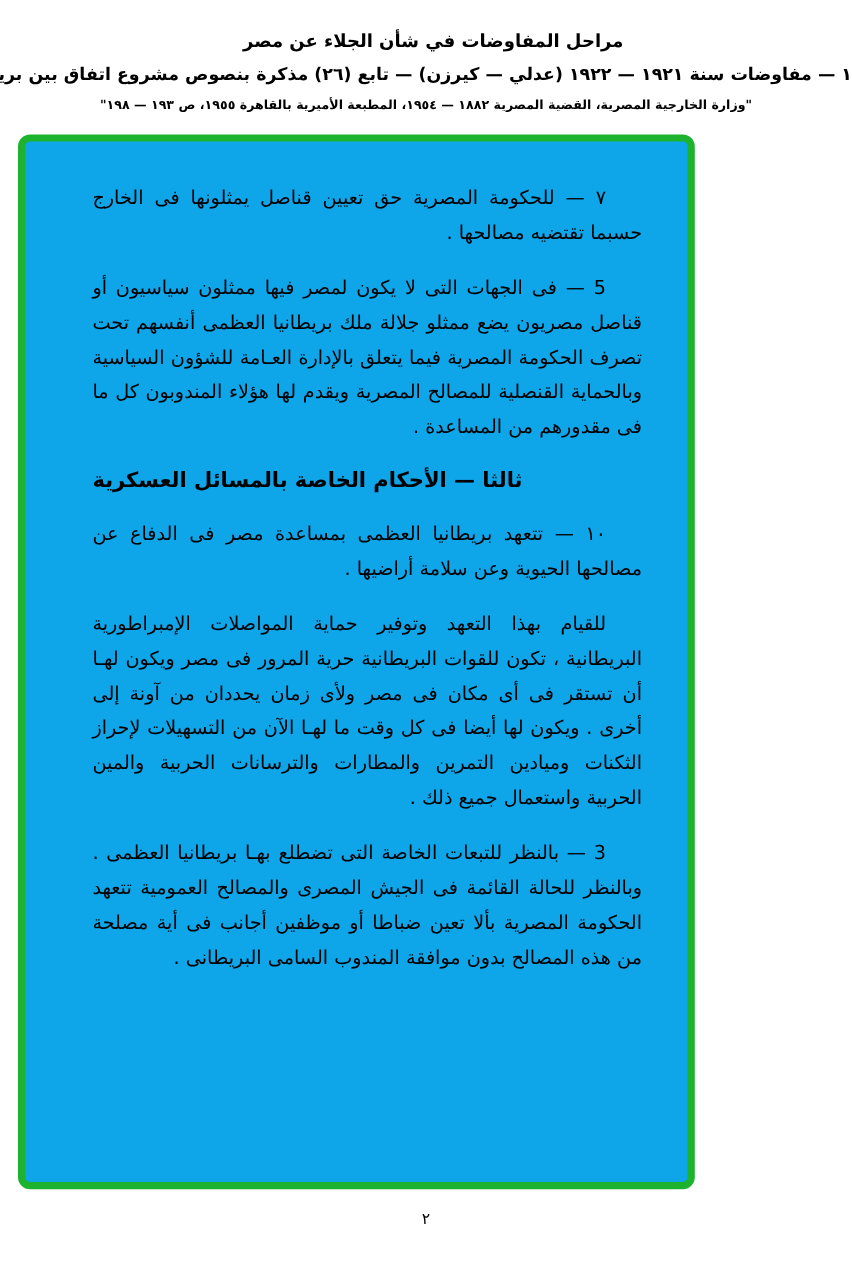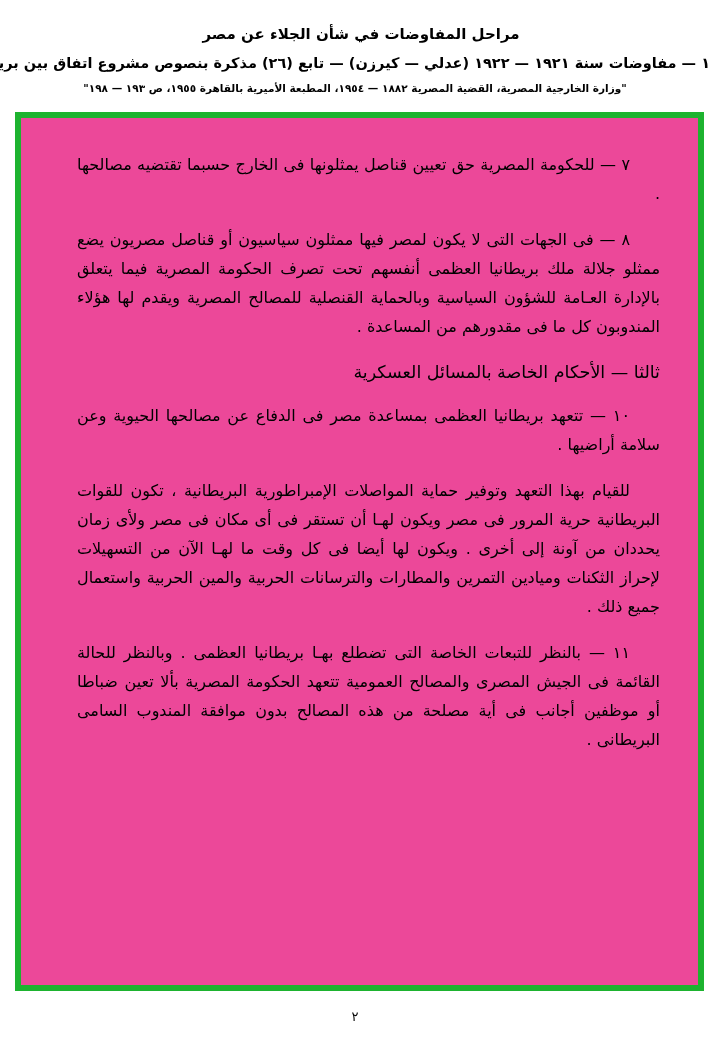--- a/index.html
+++ b/index.html
@@ -40,42 +40,42 @@
   .doc-header .h-line3 {
     font-size: 10.5px;
     line-height: 14px;
     margin-top: 8px;
     white-space: nowrap;
   }
   .frame {
     position: absolute;
     left: 15px;
     top: 112px;
-    width: 689px;
+    width: 564px;
     height: 879px;
     box-sizing: border-box;
     border: 6px solid #1db32f;
-    border-radius: 0;
-    background: #ec4899;
+    border-radius: 10px;
+    background: #0ea5e9;
   }
   .content {
     direction: rtl;
     text-align: justify;
     padding: 32px 38px 0 56px;
     font-size: 16px;
     line-height: 29px;
   }
   .para {
     margin: 0 0 17px 0;
     text-indent: 30px;
   }
   .sec-heading {
     font-size: 17.5px;
-    font-weight: normal;
-    text-align: right;
+    font-weight: bold;
+    text-align: left;
     margin: 4px 0 14px 0;
     text-indent: 0;
   }
   .page-footer {
     position: absolute;
     top: 1008px;
     left: 0;
     width: 710px;
     text-align: center;
     font-size: 13px;
@@ -87,23 +87,23 @@
 
 <header class="doc-header">
   <div class="h-line1">مراحل المفاوضات في شأن الجلاء عن مصر</div>
   <div class="h-line2">١ — مفاوضات سنة ١٩٢١ — ١٩٢٢ (عدلي — كيرزن) — تابع (٢٦) مذكرة بنصوص مشروع اتفاق بين بريطانيا ومصر</div>
   <div class="h-line3">"وزارة الخارجية المصرية، القضية المصرية ١٨٨٢ — ١٩٥٤، المطبعة الأميرية بالقاهرة ١٩٥٥، ص ١٩٣ — ١٩٨"</div>
 </header>
 
 <section class="frame" style="border-color: rgb(29, 179, 47);">
   <article class="content">
     <p class="para">٧ — للحكومة المصرية حق تعيين قناصل يمثلونها فى الخارج حسبما تقتضيه مصالحها .</p>
-    <p class="para">٨ — فى الجهات التى لا يكون لمصر فيها ممثلون سياسيون أو قناصل مصريون يضع ممثلو جلالة ملك بريطانيا العظمى أنفسهم تحت تصرف الحكومة المصرية فيما يتعلق بالإدارة العـامة للشؤون السياسية وبالحماية القنصلية للمصالح المصرية ويقدم لها هؤلاء المندوبون كل ما فى مقدورهم من المساعدة .</p>
+    <p class="para">5 — فى الجهات التى لا يكون لمصر فيها ممثلون سياسيون أو قناصل مصريون يضع ممثلو جلالة ملك بريطانيا العظمى أنفسهم تحت تصرف الحكومة المصرية فيما يتعلق بالإدارة العـامة للشؤون السياسية وبالحماية القنصلية للمصالح المصرية ويقدم لها هؤلاء المندوبون كل ما فى مقدورهم من المساعدة .</p>
     <h2 class="sec-heading">ثالثا — الأحكام الخاصة بالمسائل العسكرية</h2>
     <p class="para">١٠ — تتعهد بريطانيا العظمى بمساعدة مصر فى الدفاع عن مصالحها الحيوية وعن سلامة أراضيها .</p>
     <p class="para">للقيام بهذا التعهد وتوفير حماية المواصلات الإمبراطورية البريطانية ، تكون للقوات البريطانية حرية المرور فى مصر ويكون لهـا أن تستقر فى أى مكان فى مصر ولأى زمان يحددان من آونة إلى أخرى . ويكون لها أيضا فى كل وقت ما لهـا الآن من التسهيلات لإحراز الثكنات وميادين التمرين والمطارات والترسانات الحربية والمين الحربية واستعمال جميع ذلك .</p>
-    <p class="para">١١ — بالنظر للتبعات الخاصة التى تضطلع بهـا بريطانيا العظمى . وبالنظر للحالة القائمة فى الجيش المصرى والمصالح العمومية تتعهد الحكومة المصرية بألا تعين ضباطا أو موظفين أجانب فى أية مصلحة من هذه المصالح بدون موافقة المندوب السامى البريطانى .</p>
+    <p class="para">3 — بالنظر للتبعات الخاصة التى تضطلع بهـا بريطانيا العظمى . وبالنظر للحالة القائمة فى الجيش المصرى والمصالح العمومية تتعهد الحكومة المصرية بألا تعين ضباطا أو موظفين أجانب فى أية مصلحة من هذه المصالح بدون موافقة المندوب السامى البريطانى .</p>
   </article>
 </section>
 
 <footer class="page-footer">
   <span>٢</span>
 </footer>
 
 </body></html>

